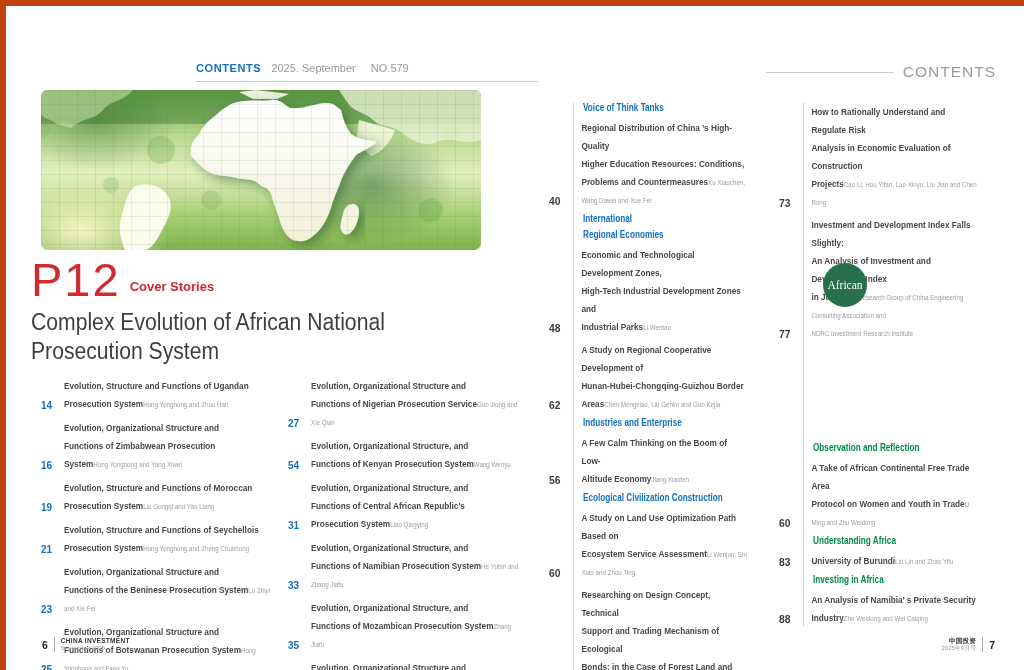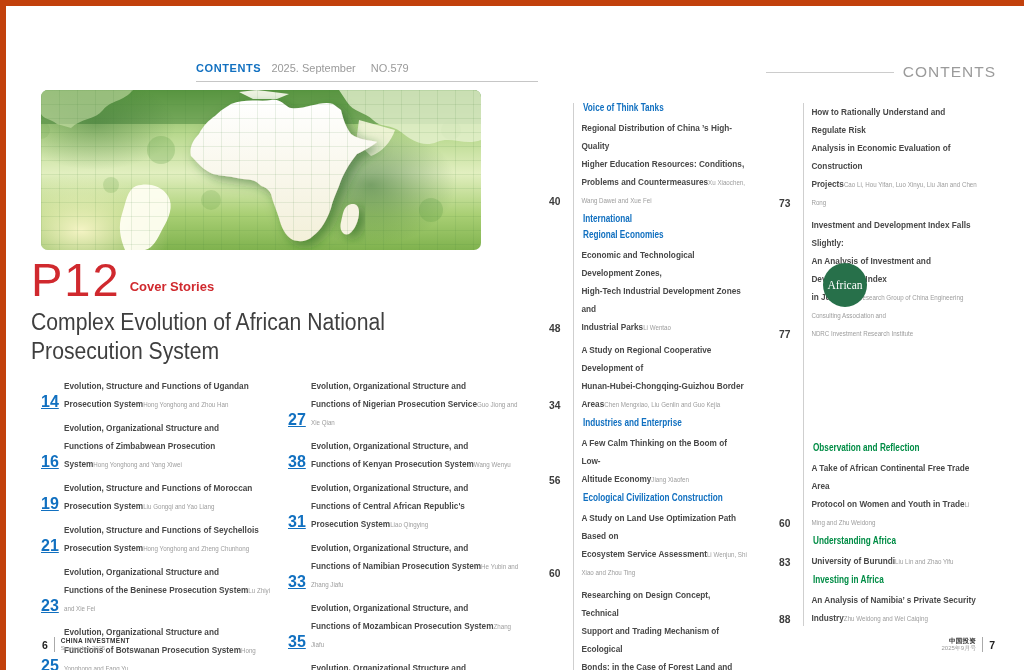--- a/index.html
+++ b/index.html
@@ -29,21 +29,21 @@
     white-space:pre-line;width:470px;transform:scaleX(.9);transform-origin:0 0;}
   
   .entry{display:flex;align-items:flex-end;}
   .etext{transform:scaleX(.84);transform-origin:0 0;}
   .etitle{font-size:9.8px;line-height:12.4px;font-weight:bold;color:#484848;white-space:pre-line;}
   .eauthors{font-size:7.4px;line-height:8.5px;color:#9c9c9c;margin-top:2px;white-space:pre-line;}
   
   .lcol{position:absolute;top:369px;width:270px;}
   #lcol1{left:35px;} #lcol2{left:282px;}
   .lcol .entry{margin-bottom:6px;}
-  .lcol .num{width:23px;flex-shrink:0;font-size:16px;font-weight:bold;color:#1170c0;text-decoration:underline;}
+  .lcol .num{width:23px;flex-shrink:0;font-size:10px;font-weight:bold;color:#1170c0;}
   .lcol .etext{width:256px;}
   
   .rcol{position:absolute;top:95px;width:232px;}
   #rcol1{left:543px;} #rcol2{left:773px;}
   .rcol::before{content:"";position:absolute;left:24px;top:2px;bottom:4px;width:1px;background:#cfcfcf;}
   .rcol section{margin-bottom:4px;position:relative;}
   .shead{font-size:10.5px;line-height:12px;font-weight:bold;margin:0 0 4px 34px;
     white-space:nowrap;transform:scaleX(.78);transform-origin:0 50%;}
   .shead.blue{color:#1170c0;} .shead.green{color:#008c45;}
   .rcol .entry{margin-bottom:5px;}
@@ -176,21 +176,21 @@
     </div>
   </div>
 
   <div class="lcol" id="lcol2">
     <div class="entry">
       <span class="num">27</span>
       <span class="etext"><span class="etitle">Evolution, Organizational Structure and
 Functions of Nigerian Prosecution Service</span><span class="eauthors">Guo Jiong and Xie Qian</span></span>
     </div>
     <div class="entry">
-      <span class="num">38</span>
+      <span class="num">54</span>
       <span class="etext"><span class="etitle">Evolution, Organizational Structure, and
 Functions of Kenyan Prosecution System</span><span class="eauthors">Wang Wenyu</span></span>
     </div>
     <div class="entry">
       <span class="num">31</span>
       <span class="etext"><span class="etitle">Evolution, Organizational Structure, and
 Functions of Central African Republic's
 Prosecution System</span><span class="eauthors">Liao Qingying</span></span>
     </div>
     <div class="entry">
@@ -225,21 +225,21 @@
     </section>
     <section>
       <h3 class="shead blue">Regional Economies</h3>
       <div class="entry">
         <span class="num">48</span>
         <span class="etext"><span class="etitle">Economic and Technological Development Zones,
 High-Tech Industrial Development Zones and
 Industrial Parks</span><span class="eauthors">Li Wentao</span></span>
       </div>
       <div class="entry">
-        <span class="num">34</span>
+        <span class="num">62</span>
         <span class="etext"><span class="etitle">A Study on Regional Cooperative Development of
 Hunan-Hubei-Chongqing-Guizhou Border Areas</span><span class="eauthors">Chen Mengxiao, Liu Genlin and Guo Kejia</span></span>
       </div>
     </section>
     <section>
       <h3 class="shead blue">Industries and Enterprise</h3>
       <div class="entry">
         <span class="num">56</span>
         <span class="etext"><span class="etitle">A Few Calm Thinking on the Boom of Low-
 Altitude Economy</span><span class="eauthors">Jiang Xiaofen</span></span>

